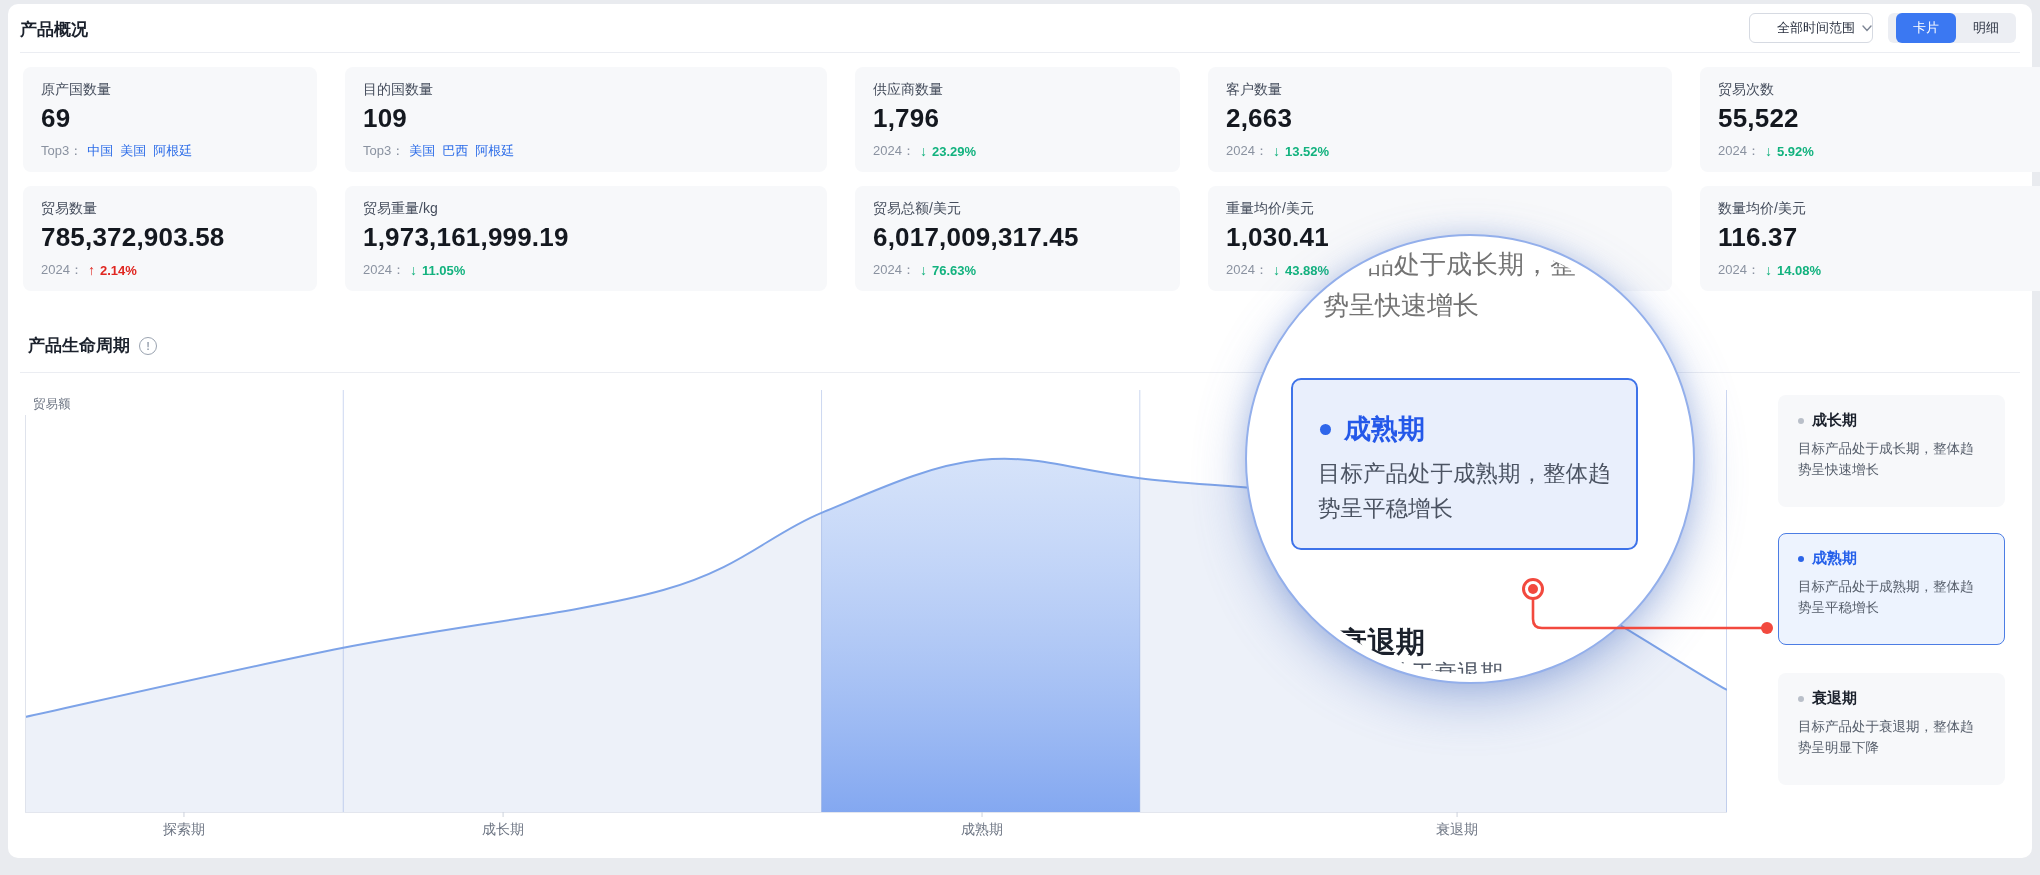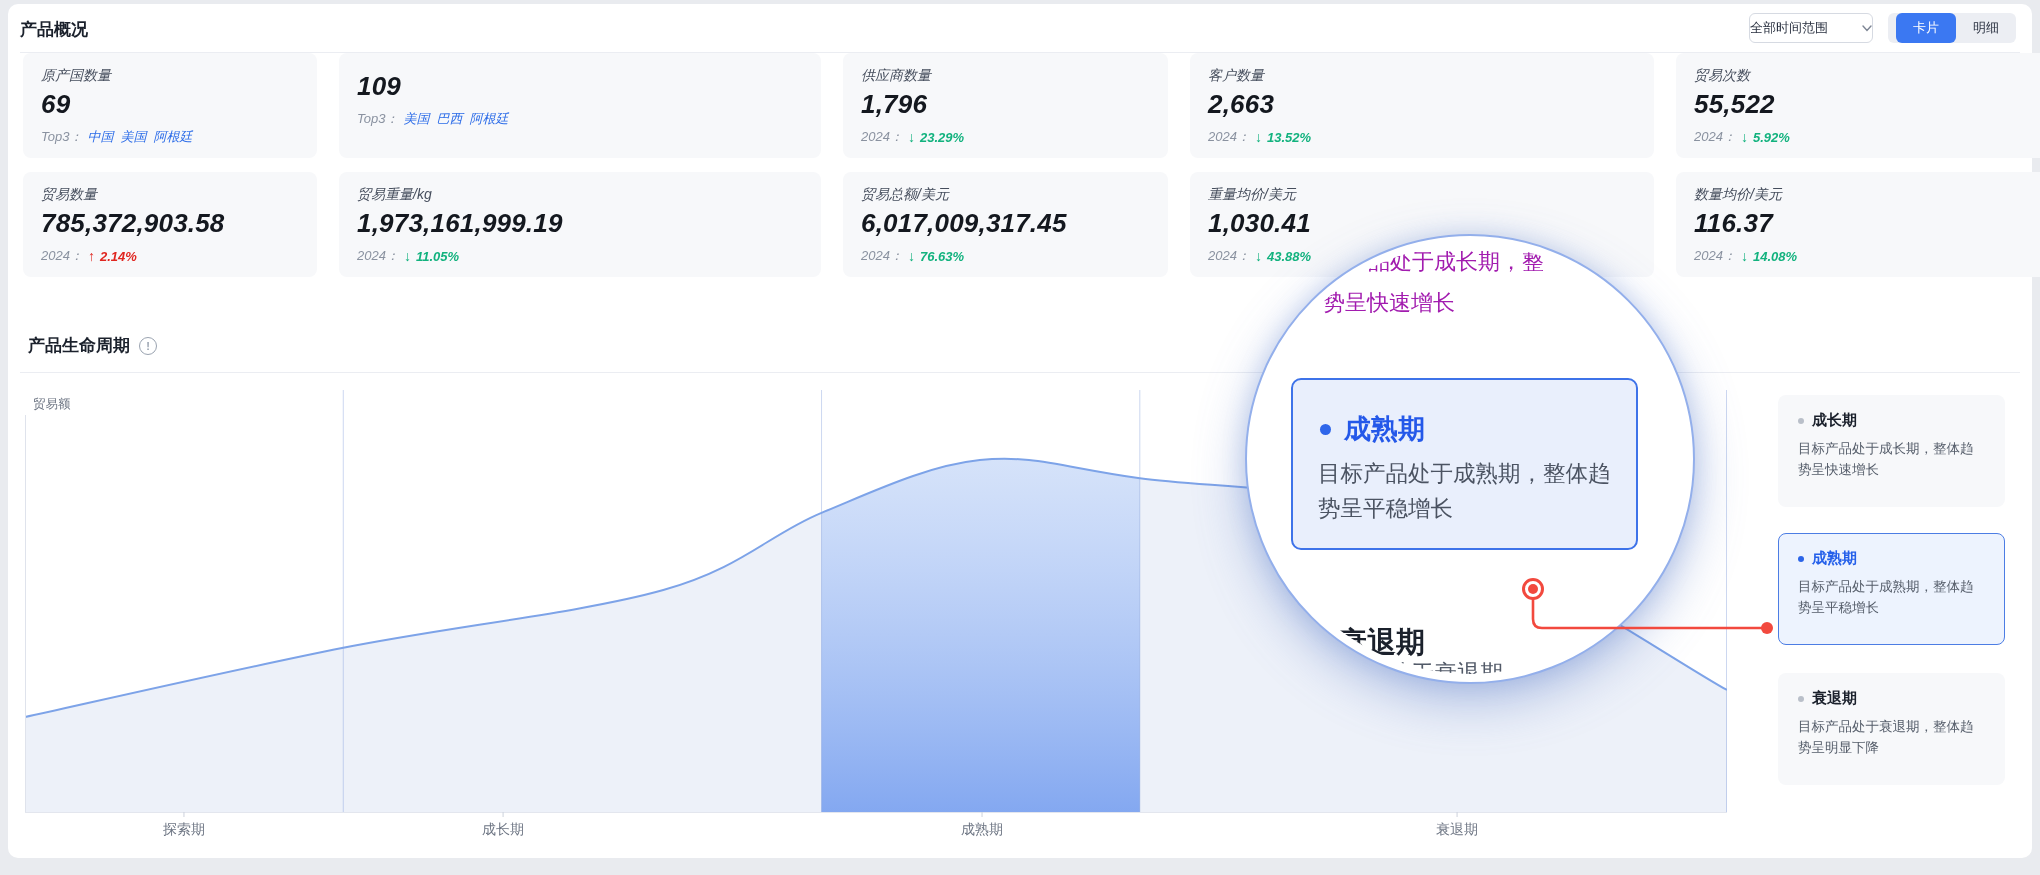--- a/index.html
+++ b/index.html
@@ -8,31 +8,31 @@
     background:#e9ebef;
     font-family:"Liberation Sans","DejaVu Sans",sans-serif;
     -webkit-font-smoothing:antialiased;
   }
   .panel{position:absolute;left:8px;top:4px;width:2024px;height:854px;background:#ffffff;border-radius:10px;}
 
   
   .hdr-title{position:absolute;left:12px;top:14px;font-size:17px;font-weight:700;color:#1b212c;}
   .time-select{position:absolute;left:1741px;top:9px;width:124px;height:30px;box-sizing:border-box;
     border:1px solid #d6dae2;border-radius:6px;background:#fff;display:flex;align-items:center;
-    justify-content:space-between;gap:7px;font-size:13px;color:#2a3140;cursor:pointer;}
+    justify-content:flex-end;gap:7px;font-size:13px;color:#2a3140;cursor:pointer;}
   .chevron{display:inline-block;width:10px;height:7px;}
   .seg{position:absolute;left:1880px;top:9px;height:30px;display:flex;background:#eceef3;border-radius:6px;padding-left:8px;}
   .seg-btn{height:30px;display:flex;align-items:center;justify-content:center;padding:0 17px;
     font-size:13px;color:#2a3140;cursor:pointer;border-radius:6px;}
   .seg-btn.active{background:#3b78f2;color:#fff;}
   .hdr-divider{position:absolute;left:12px;top:48px;width:2000px;height:1px;background:#ebedf2;}
 
   
-  .stat-grid{position:absolute;left:15px;top:49px;width:1994px;display:grid;
-    grid-template-columns:294px 482px 325px 464px 377px;gap:14px 22px;font-style:italic;}
+  .stat-grid{position:absolute;left:15px;top:63px;width:1994px;display:grid;
+    grid-template-columns:294px 482px 325px 464px 377px;gap:14px 28px;}
   .stat-card{height:105px;background:#f7f8fa;border-radius:8px;padding:14px 18px;box-sizing:border-box;}
   .stat-label{font-size:14px;color:#454d5c;}
   .stat-value{font-size:26px;font-weight:700;color:#14181f;margin-top:4px;letter-spacing:.2px;}
   .stat-meta{font-size:13px;color:#8a92a0;margin-top:8px;display:flex;align-items:center;gap:5px;}
   .top3-link{color:#2c6ce8;margin-right:2px;cursor:pointer;}
   .trend-ico{font-weight:800;font-size:14px;}
   .trend-pct{font-weight:700;}
   .t-down{color:#12b27e;}
   .t-up{color:#e02620;}
 
@@ -53,21 +53,21 @@
   .legend-card.active .lg-bullet{background:#2b64e8;}
   .lg-title{font-size:15px;font-weight:700;color:#1b212c;}
   .legend-card.active .lg-title{color:#2560ea;}
   .lg-desc{margin-top:8px;font-size:13.5px;line-height:21px;color:#555d6a;width:186px;}
 
   
   .magnifier{position:absolute;left:1237px;top:230px;width:446px;height:446px;border-radius:50%;
     background:#fff;border:2px solid #93afeb;z-index:5;
     box-shadow:0 18px 50px rgba(88,122,198,.42),0 0 22px rgba(120,150,220,.28);}
   .mag-content{position:absolute;inset:8px;border-radius:50%;overflow:hidden;background:#fff;}
-  .mag-frag{position:absolute;font-size:22px;color:#a21caf;white-space:nowrap;}
+  .mag-frag{position:absolute;font-size:26px;color:#737373;white-space:nowrap;}
   .mag-growth-l1{left:113px;top:3px;}
   .mag-growth-l2{left:68px;top:44px;}
   .mag-card{position:absolute;left:36px;top:134px;width:347px;height:172px;background:#e9effc;
     border:2px solid #3e73e9;border-radius:10px;box-sizing:border-box;}
   .mag-card-row{position:absolute;left:27px;top:31px;display:flex;align-items:center;gap:13px;}
   .mag-bullet{width:11px;height:11px;border-radius:50%;background:#2f66ea;}
   .mag-card-title{font-size:27px;font-weight:700;color:#2458e9;}
   .mag-card-desc{position:absolute;left:25px;top:76px;font-size:22.5px;line-height:35px;color:#4b5362;white-space:nowrap;}
   .mag-decline-title{position:absolute;left:83px;top:379px;font-size:29px;font-weight:700;color:#1b212c;white-space:nowrap;}
   .mag-decline-line{position:absolute;left:133px;top:414px;font-size:23px;color:#525a68;white-space:nowrap;}
@@ -104,20 +104,21 @@
         <div class="stat-label">原产国数量</div>
         <div class="stat-value">69</div>
         <div class="stat-meta">
           <span class="meta-prefix">Top3：</span>
           <span class="top3-link">中国</span>
           <span class="top3-link">美国</span>
           <span class="top3-link">阿根廷</span>
         </div>
       </div>
       <div class="stat-card">
+        <div class="stat-label">目的国数量</div>
         <div class="stat-value">109</div>
         <div class="stat-meta">
           <span class="meta-prefix">Top3：</span>
           <span class="top3-link">美国</span>
           <span class="top3-link">巴西</span>
           <span class="top3-link">阿根廷</span>
         </div>
       </div>
       <div class="stat-card">
         <div class="stat-label">供应商数量</div>

